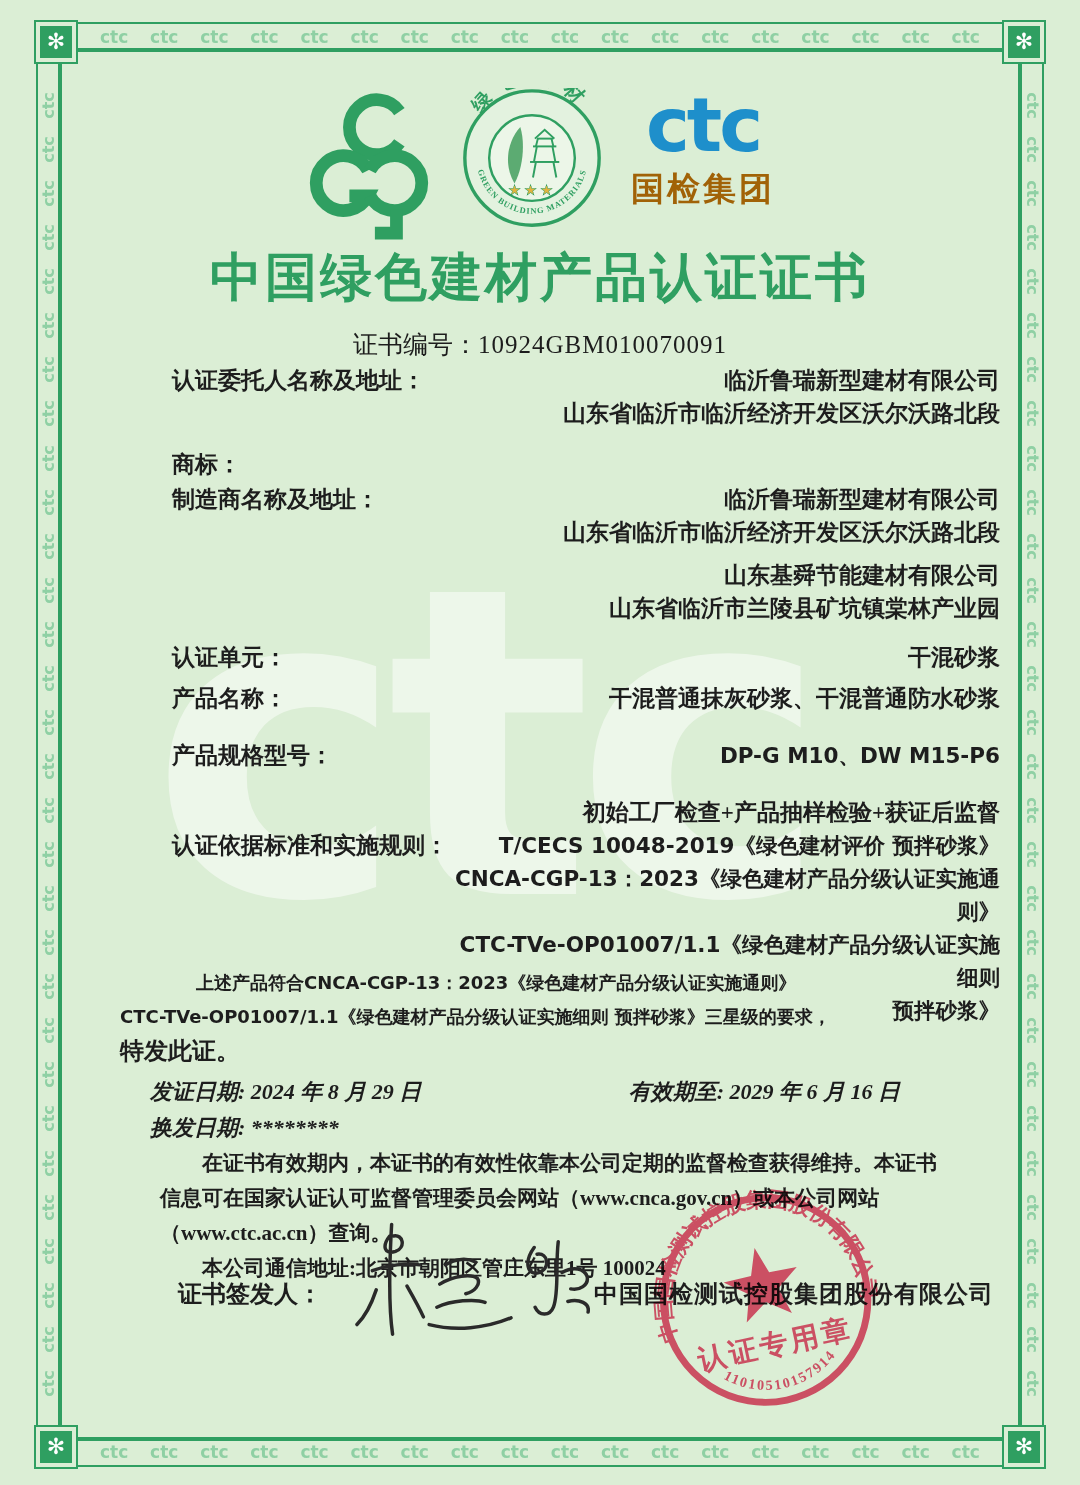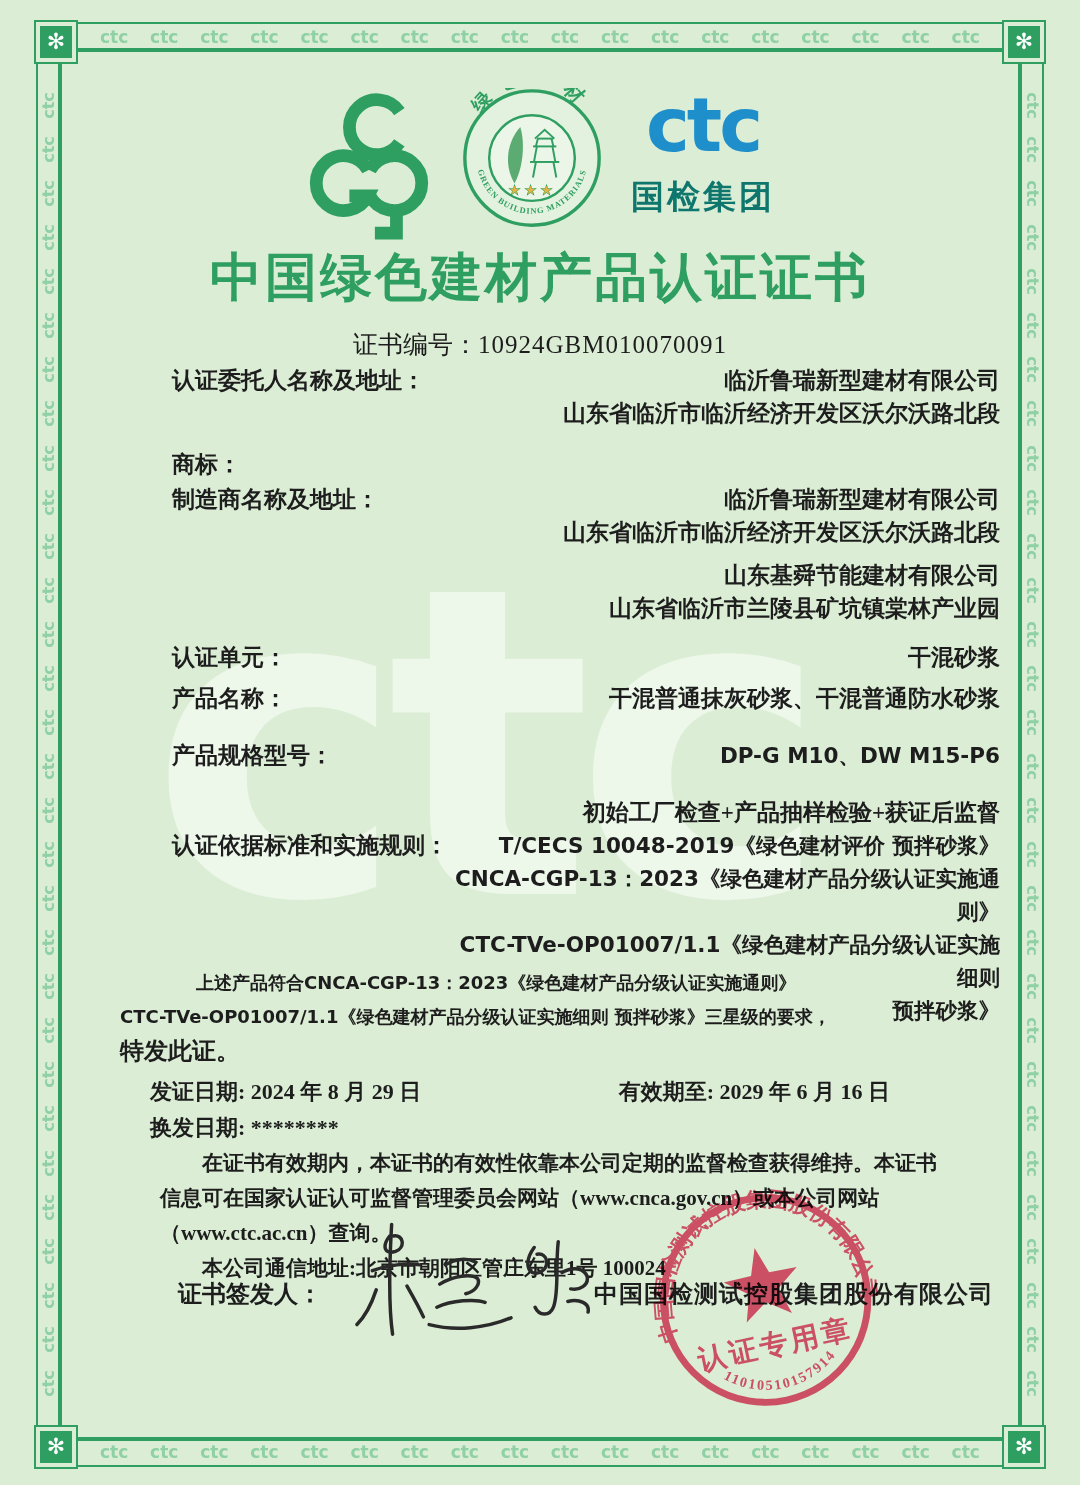--- a/index.html
+++ b/index.html
@@ -45,40 +45,40 @@
     position:absolute;left:150px;top:530px;z-index:0;
     font-family:"DejaVu Sans",sans-serif;font-weight:bold;
     font-size:430px;line-height:1;letter-spacing:-18px;
     color:rgba(255,255,255,0.5);user-select:none;
   }
   .content-layer{position:absolute;inset:0;z-index:1;}
   
   .logos{position:absolute;top:88px;left:0;right:0;display:flex;justify-content:center;align-items:flex-start;gap:26px;}
   .ctc-block{text-align:center;margin-top:4px;}
   .ctc-word{font-family:"DejaVu Sans",sans-serif;font-weight:bold;font-size:74px;line-height:0.9;color:var(--blue);letter-spacing:-3px;}
-  .ctc-name{font-family:"DejaVu Sans",sans-serif;font-weight:bold;font-size:33px;color:#0f766e;letter-spacing:3px;margin-top:16px;}
+  .ctc-name{font-family:"DejaVu Sans",sans-serif;font-weight:bold;font-size:33px;color:#a16207;letter-spacing:3px;margin-top:8px;}
   
   .title{position:absolute;top:243px;left:0;right:0;text-align:center;
     font-size:52px;font-weight:bold;color:var(--green);letter-spacing:3px;}
   .certno{position:absolute;top:328px;left:0;right:0;text-align:center;font-size:25px;font-weight:normal;}
   .certno .num{font-family:"Liberation Serif",serif;letter-spacing:1px;}
   
   .fields{position:absolute;top:364px;left:172px;right:80px;font-size:23px;line-height:33px;}
   .frow{display:flex;}
   .flabel{width:280px;flex:none;font-weight:bold;}
   .fvalue{flex:1;font-weight:bold;text-align:right;}
   .latin{font-family:"DejaVu Sans",sans-serif;font-size:21.5px;}
   .mb18{margin-bottom:18px;} .mb2{margin-bottom:2px;} .mb10{margin-bottom:10px;}
   .mb16{margin-bottom:16px;} .mb8{margin-bottom:8px;} .mb24{margin-bottom:24px;}
   
   .statement{position:absolute;top:966px;left:120px;right:90px;font-size:24px;font-weight:bold;line-height:34px;}
   .statement .ind{padding-left:76px;}
   .statement .latin-mix{font-family:"DejaVu Sans",sans-serif;font-size:18px;}
   
-  .dates{position:absolute;top:1074px;left:150px;right:120px;font-size:22px;font-weight:bold;line-height:36px;}
+  .dates{position:absolute;top:1074px;left:150px;right:110px;font-size:22px;font-weight:bold;line-height:36px;font-style:italic;}
   .dates .row1{display:flex;}
   .dates .valid{margin-left:auto;margin-right:70px;}
   
   .notice{position:absolute;top:1146px;left:160px;right:128px;font-size:21px;font-weight:bold;line-height:35px;}
   .notice .para{text-indent:2em;}
   .notice .addr{text-indent:2em;}
   
   .signrow{position:absolute;top:1246px;left:178px;display:flex;align-items:center;}
   .signlabel{font-size:24px;font-weight:bold;}
   .signsvg{margin:-34px 4px -20px 8px;}

